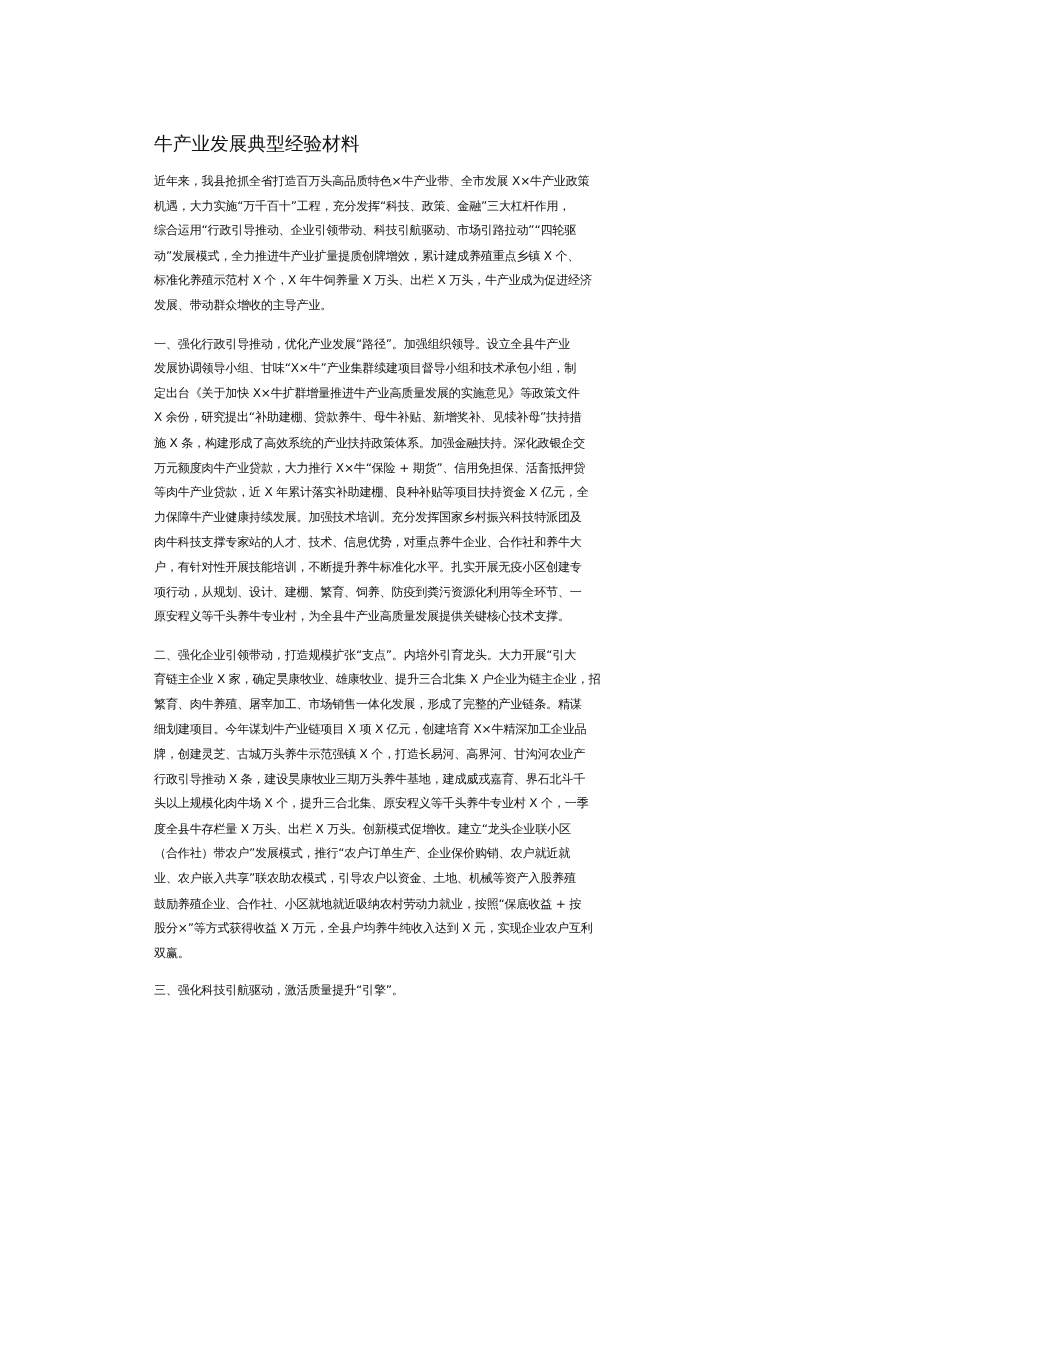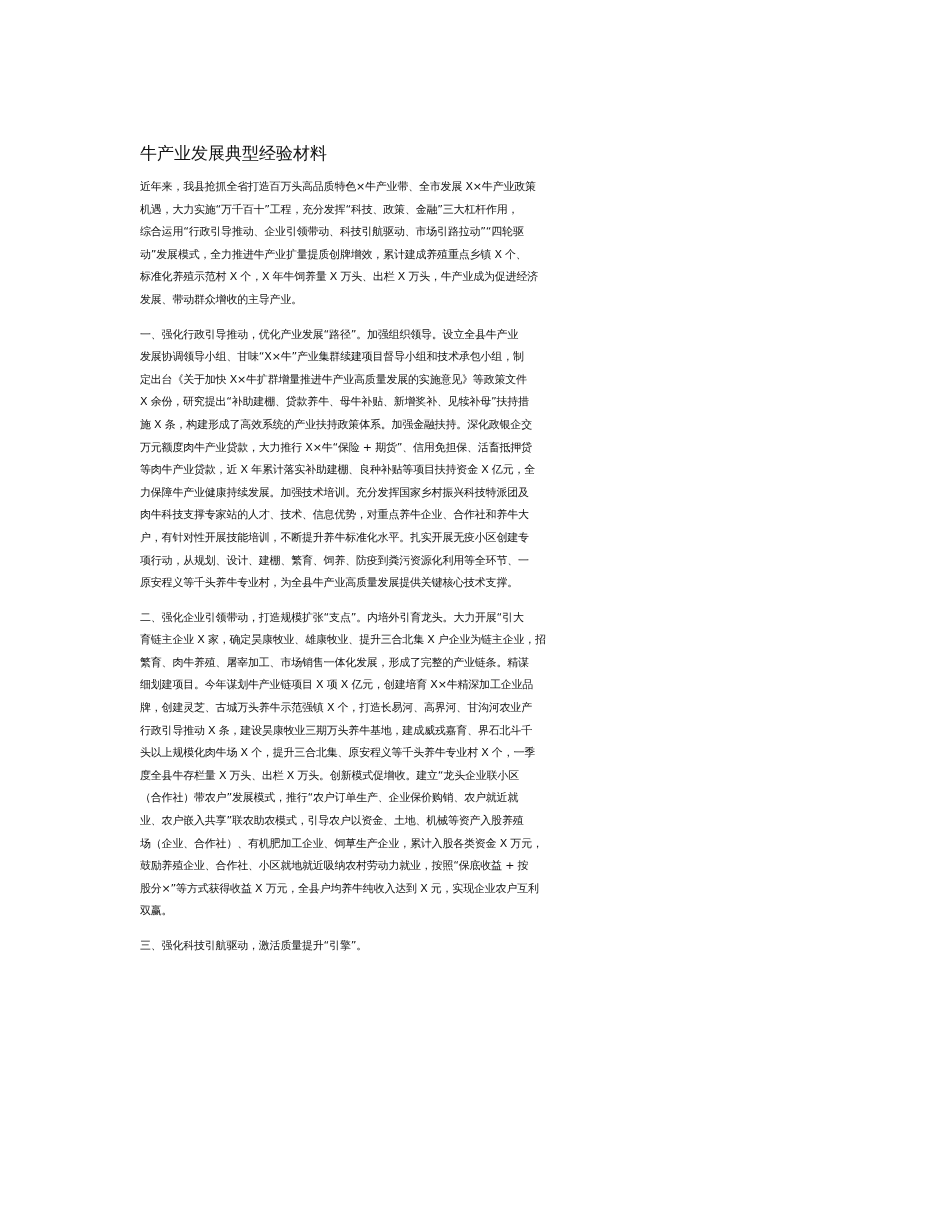--- a/index.html
+++ b/index.html
@@ -1,18 +1,18 @@
 <!DOCTYPE html>
 <html><head>
   <meta charset="utf-8">
   <style>
     html, body { margin: 0; padding: 0; background: #ffffff; }
     body { width: 950px; height: 1230px; position: relative; overflow: hidden;
       font-family: "DejaVu Sans", "Liberation Sans", sans-serif; color: #111111; }
-    .page { position: absolute; left: 140px; top: 142px; width: 690px; }
+    .page { position: absolute; left: 140px; top: 120px; width: 690px; }
     .title { font-size: 17px; line-height: 22px; margin: 0 0 12px 0; white-space: nowrap; }
     .para { margin: 0 0 12px 0; font-size: 11px; }
     .line { display: block; height: 22.6px; line-height: 22.6px; white-space: nowrap; letter-spacing: -0.2px; }
   </style>
 </head>
 <body>
 
 <div class="page">
   <div class="title">牛产业发展典型经验材料</div>
 
@@ -44,21 +44,20 @@
     <span class="line">二、强化企业引领带动，打造规模扩张“支点”。内培外引育龙头。大力开展“引大</span>
     <span class="line">育链主企业 X 家，确定昊康牧业、雄康牧业、提升三合北集 X 户企业为链主企业，招</span>
     <span class="line">繁育、肉牛养殖、屠宰加工、市场销售一体化发展，形成了完整的产业链条。精谋</span>
     <span class="line">细划建项目。今年谋划牛产业链项目 X 项 X 亿元，创建培育 X×牛精深加工企业品</span>
     <span class="line">牌，创建灵芝、古城万头养牛示范强镇 X 个，打造长易河、高界河、甘沟河农业产</span>
     <span class="line">行政引导推动 X 条，建设昊康牧业三期万头养牛基地，建成威戎嘉育、界石北斗千</span>
     <span class="line">头以上规模化肉牛场 X 个，提升三合北集、原安程义等千头养牛专业村 X 个，一季</span>
     <span class="line">度全县牛存栏量 X 万头、出栏 X 万头。创新模式促增收。建立“龙头企业联小区</span>
     <span class="line">（合作社）带农户”发展模式，推行“农户订单生产、企业保价购销、农户就近就</span>
     <span class="line">业、农户嵌入共享”联农助农模式，引导农户以资金、土地、机械等资产入股养殖</span>
-    <span class="line">场（企业、合作社）、有机肥加工企业、饲草生产企业，累计入股各类资金 X 万元，</span>
     <span class="line">鼓励养殖企业、合作社、小区就地就近吸纳农村劳动力就业，按照“保底收益 + 按</span>
     <span class="line">股分×”等方式获得收益 X 万元，全县户均养牛纯收入达到 X 元，实现企业农户互利</span>
     <span class="line">双赢。</span>
   </div>
 
   <div class="para">
     <span class="line">三、强化科技引航驱动，激活质量提升“引擎”。</span>
   </div>
 </div>
 

